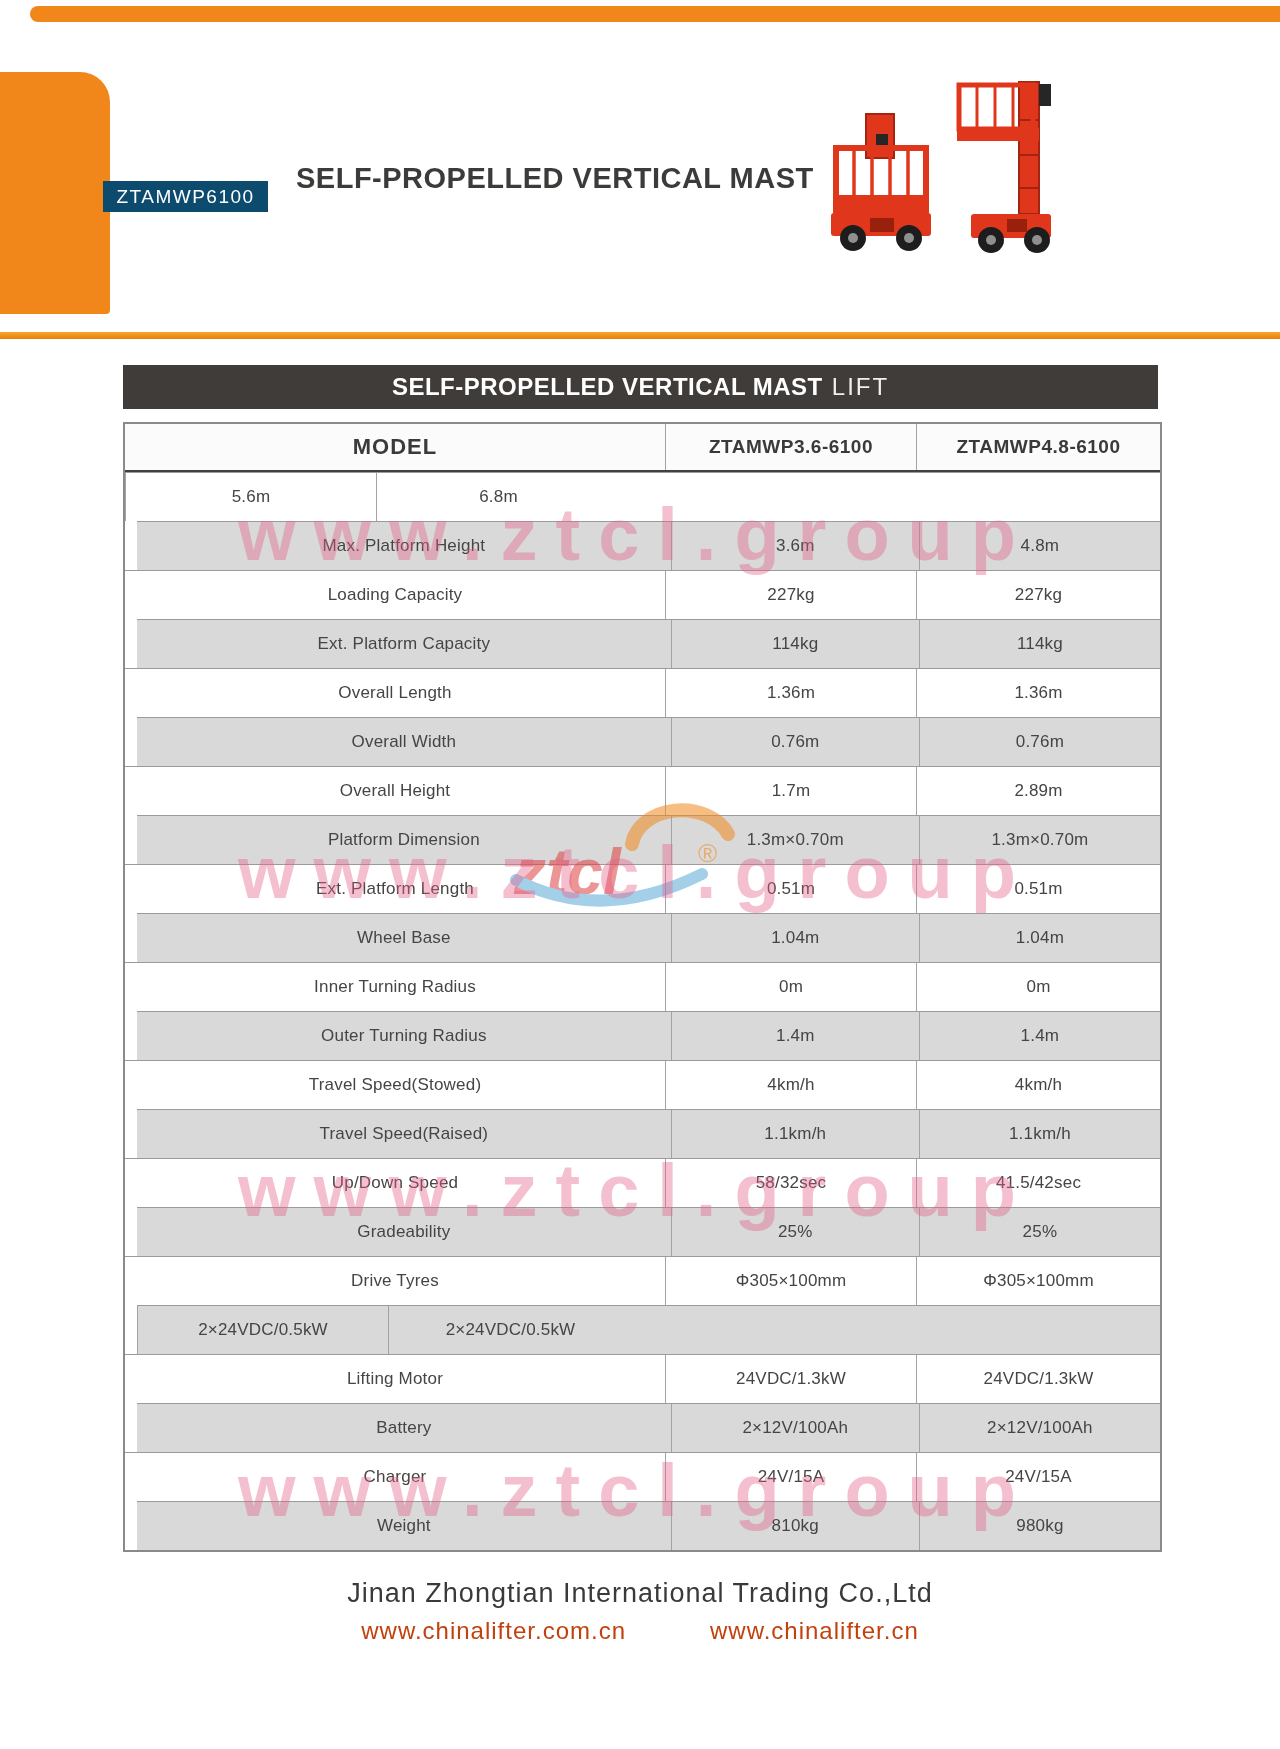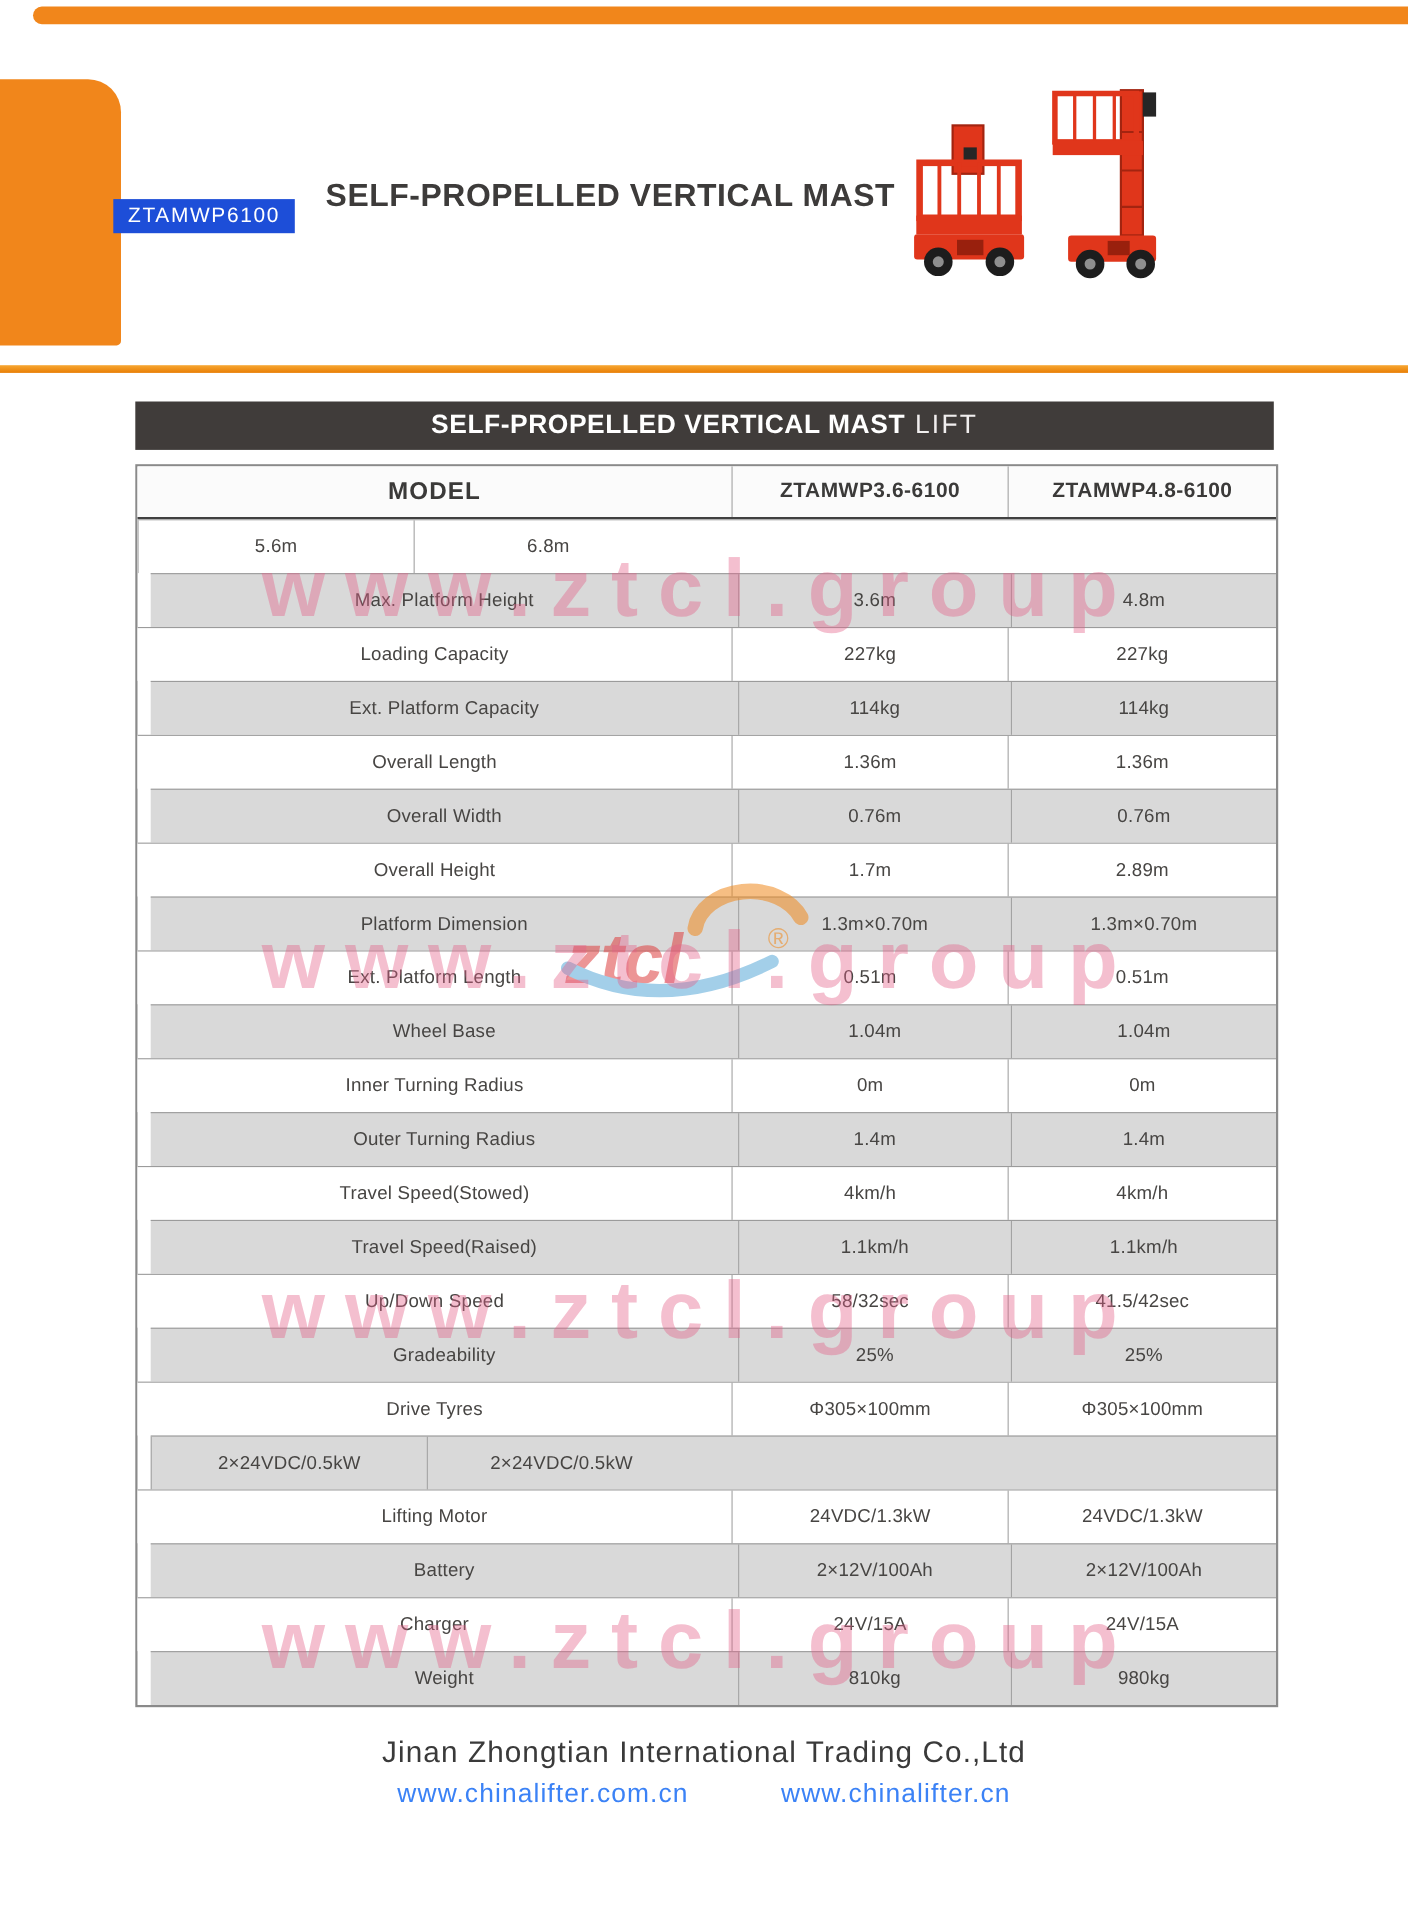--- a/index.html
+++ b/index.html
@@ -18,21 +18,21 @@
     background:#f1861b; border-radius:0 30px 4px 0;
   }
   .divider {
     position:absolute; left:0; top:332px; width:1280px; height:7px;
     background:linear-gradient(#f7a733,#e87e04);
   }
 
   
   .model-badge {
     position:absolute; left:103px; top:181px; width:165px; height:31px;
-    background:#1d4ed8; color:#ffffff; font-size:19px; letter-spacing:1.5px;
+    background:#0c4a6e; color:#ffffff; font-size:19px; letter-spacing:1.5px;
     display:flex; align-items:center; justify-content:center;
   }
   .page-title {
     position:absolute; left:296px; top:162px; font-size:29px; font-weight:bold;
     color:#3d3b3a; letter-spacing:0.5px; white-space:nowrap;
   }
   .machine-a { position:absolute; left:828px; top:112px; }
   .machine-b { position:absolute; left:955px; top:80px; }
 
   
@@ -70,21 +70,21 @@
   .wm-logo { position:absolute; left:502px; top:782px; width:240px; height:130px; opacity:0.55; z-index:4; pointer-events:none; }
 
   
   .footer-company {
     position:absolute; left:0; top:1578px; width:1280px; text-align:center;
     font-size:27px; color:#3a3a3a; letter-spacing:1px;
   }
   .footer-urls {
     position:absolute; left:0; top:1617px; width:1280px;
     display:flex; justify-content:center; gap:84px;
-    font-size:24px; color:#3b82f6; letter-spacing:1px;
+    font-size:24px; color:#c2410c; letter-spacing:1px;
   }
 </style>
 </head>
 <body>
 
 <div class="page">
 
   <div class="top-bar"></div>
   <div class="left-tab"></div>
 

